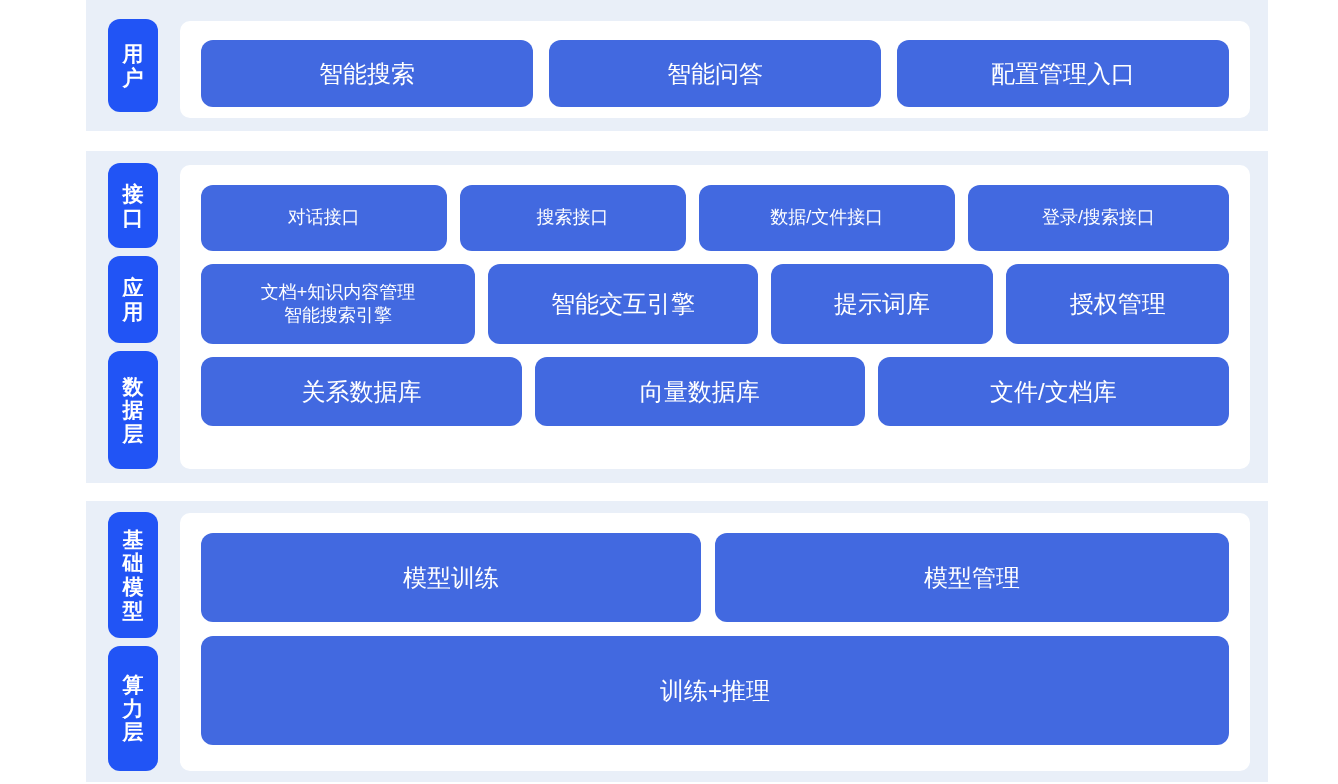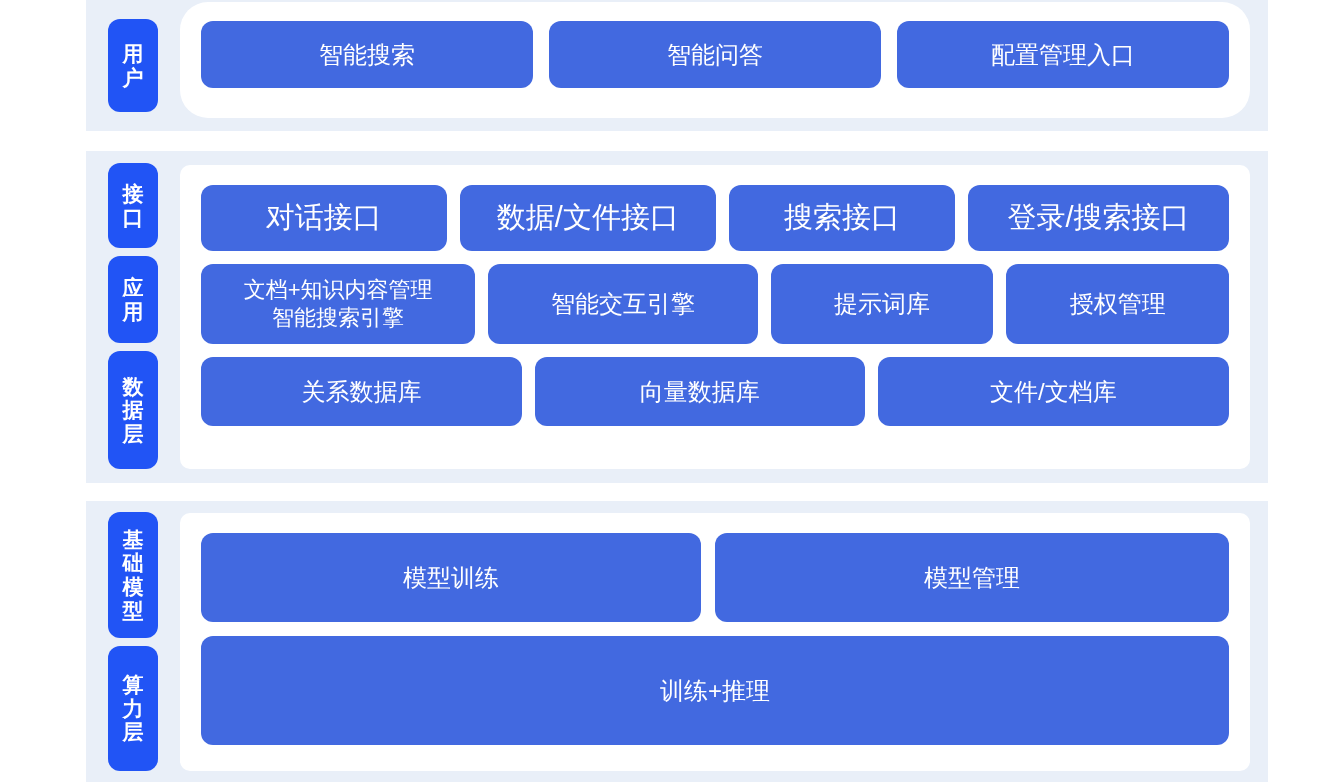--- a/index.html
+++ b/index.html
@@ -53,21 +53,21 @@
   .label-pill span { display: block; }
 
   
   .card {
     background: #ffffff;
     border-radius: 10px;
     flex: 1 1 auto;
     margin: 0;
     position: relative;
   }
-  .sec-1 .card { margin: 2px 18px 13px 0; border-radius: 28px; }
+  .sec-1 .card { margin: 21px 18px 13px 0; }
   .sec-2 .card { margin: 14px 18px 14px 0; }
   .sec-3 .card { margin: 12px 18px 13px 0; }
 
   .rows { display: flex; flex-direction: column; height: 100%; }
 
   .row {
     display: flex;
     flex-direction: row;
     align-items: stretch;
   }
@@ -79,33 +79,33 @@
     color: #ffffff;
     display: flex;
     align-items: center;
     justify-content: center;
     text-align: center;
     font-size: 24px;
     line-height: 1.22;
     padding: 4px 8px;
     white-space: pre-line;
   }
-  .box.two-line { font-size: 22px; line-height: 1.26; }
+  .box.two-line { font-size: 18px; line-height: 1.26; }
 
   
   .sec-1 .row { gap: 16px; padding: 19px 21px; height: 100%; }
   .sec-1 .box { height: 67px; }
   .s1-b0 { flex: 1 1 0; }
   .s1-b1 { flex: 1 1 0; }
   .s1-b2 { flex: 1 1 0; }
 
   
   .sec-2 .rows { padding: 20px 21px; gap: 13px; }
   .sec-2 .row { gap: 13px; }
-  .r-iface .box { height: 66px; font-size: 29px; }
+  .r-iface .box { height: 66px; font-size: 18px; }
   .r-app   .box { height: 80px; }
   .r-data  .box { height: 69px; }
   .i0 { flex: 1.05 1 0; }
   .i1 { flex: 1.08 1 0; }
   .i2 { flex: 1.10 1 0; }
   .i3 { flex: 0.96 1 0; }
   .i4 { flex: 1.12 1 0; }
   .a0 { flex: 1.10 1 0; }
   .a1 { flex: 1.08 1 0; }
   .a2 { flex: 0.88 1 0; }
@@ -166,22 +166,22 @@
         <span>数</span>
         <span>据</span>
         <span>层</span>
       </div>
     </div>
     <div class="card">
       <div class="rows">
 
         <div class="row r-iface">
           <div class="box i0">对话接口</div>
+          <div class="box i3">搜索接口</div>
           <div class="box i2">数据/文件接口</div>
-          <div class="box i3">搜索接口</div>
           <div class="box i4">登录/搜索接口</div>
         </div>
 
         <div class="row r-app">
           <div class="box a0 two-line">文档+知识内容管理
 智能搜索引擎</div>
           <div class="box a1">智能交互引擎</div>
           <div class="box a2">提示词库</div>
           <div class="box a3">授权管理</div>
         </div>

